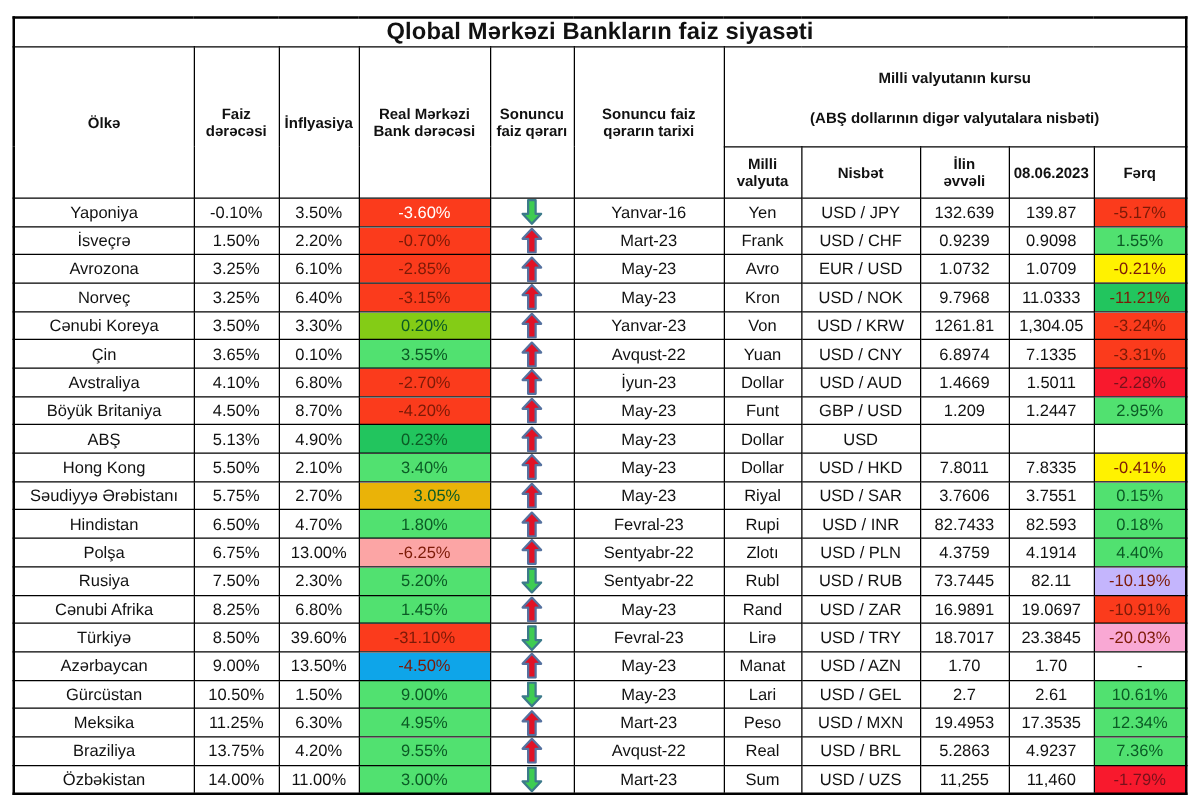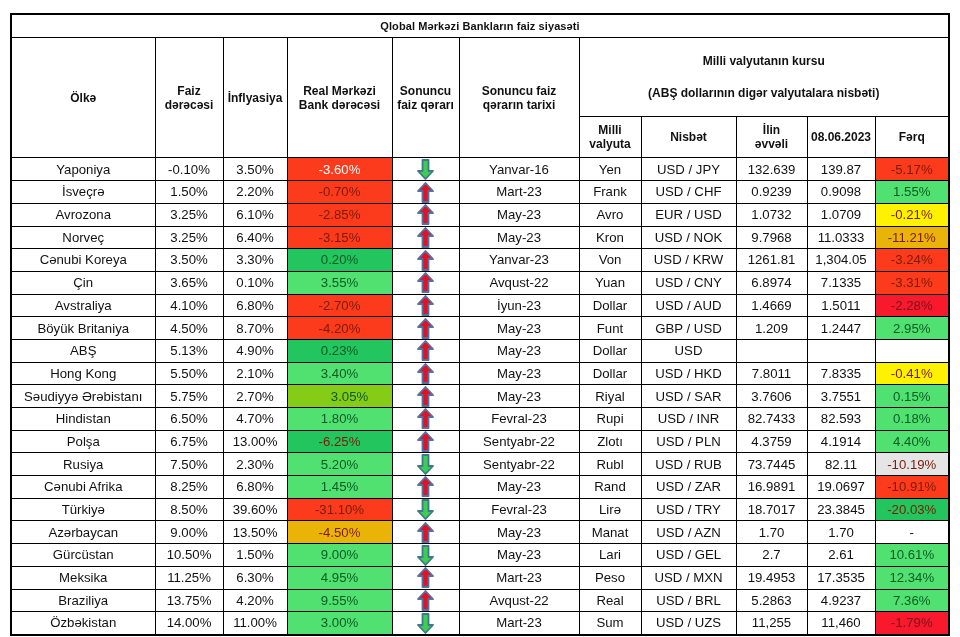--- a/index.html
+++ b/index.html
@@ -1,21 +1,21 @@
 <!DOCTYPE html>
 <html><head>
 <meta charset="utf-8">
 <style>
   html,body{margin:0;padding:0;background:#fff;}
   body{width:960px;height:637px;position:relative;font-family:"Liberation Sans",sans-serif;color:#111;}
   .wrap{position:absolute;left:10px;top:13px;}
   table{border-collapse:collapse;table-layout:fixed;border:2.5px solid #000;}
   th,td{border:1px solid #000;text-align:center;vertical-align:middle;padding:0 2px;overflow:hidden;}
   thead th{font-weight:bold;font-size:12px;line-height:1.18;white-space:pre-line;background:#fff;}
-  .title-cell{height:22px;font-size:11px;letter-spacing:.1px;}
+  .title-cell{height:22px;font-size:19px;letter-spacing:.1px;}
   .group-top{height:46px;border-bottom:1px solid #000;}
   .group-top div{line-height:1.5;}
   .subhead-row th{height:40px;}
   tbody td{height:21.7px;font-size:13.2px;line-height:1;}
   td.arrow-td{padding:0;}
   .arrow{display:flex;align-items:center;justify-content:center;height:100%;}
   .arrow svg{display:block;}
 </style>
 </head>
 <body>
@@ -133,27 +133,27 @@
               <svg width="17" height="21" viewBox="0 0 17 21">
                 <polygon points="8.5,1 16,9 11.5,9 11.5,20 5.5,20 5.5,9 1,9" fill="#E01226" stroke="#55719F" stroke-width="1.8" stroke-linejoin="round"></polygon>
               </svg>
             </span>
           </td>
           <td>May-23</td>
           <td>Kron</td>
           <td>USD / NOK</td>
           <td>9.7968</td>
           <td>11.0333</td>
-          <td style="background: #eab308; color: rgb(124, 26, 7);">-11.21%</td>
+          <td style="background: #22c55e; color: rgb(124, 26, 7);">-11.21%</td>
         </tr>
         <tr>
           <td>Cənubi Koreya</td>
           <td>3.50%</td>
           <td>3.30%</td>
-          <td style="background: #22c55e; color: rgb(11, 91, 37);">0.20%</td>
+          <td style="background: #84cc16; color: rgb(11, 91, 37);">0.20%</td>
           <td class="arrow-td">
             <span class="arrow">
               <svg width="17" height="21" viewBox="0 0 17 21">
                 <polygon points="8.5,1 16,9 11.5,9 11.5,20 5.5,20 5.5,9 1,9" fill="#E01226" stroke="#55719F" stroke-width="1.8" stroke-linejoin="round"></polygon>
               </svg>
             </span>
           </td>
           <td>Yanvar-23</td>
           <td>Von</td>
           <td>USD / KRW</td>
@@ -253,21 +253,21 @@
           <td>Dollar</td>
           <td>USD / HKD</td>
           <td>7.8011</td>
           <td>7.8335</td>
           <td style="background: rgb(255, 242, 0); color: rgb(124, 26, 7);">-0.41%</td>
         </tr>
         <tr>
           <td>Səudiyyə Ərəbistanı</td>
           <td>5.75%</td>
           <td>2.70%</td>
-          <td style="background: #84cc16; color: rgb(11, 91, 37); padding-left: 22px;">3.05%</td>
+          <td style="background: #eab308; color: rgb(11, 91, 37); padding-left: 22px;">3.05%</td>
           <td class="arrow-td">
             <span class="arrow">
               <svg width="17" height="21" viewBox="0 0 17 21">
                 <polygon points="8.5,1 16,9 11.5,9 11.5,20 5.5,20 5.5,9 1,9" fill="#E01226" stroke="#55719F" stroke-width="1.8" stroke-linejoin="round"></polygon>
               </svg>
             </span>
           </td>
           <td>May-23</td>
           <td>Riyal</td>
           <td>USD / SAR</td>
@@ -291,21 +291,21 @@
           <td>Rupi</td>
           <td>USD / INR</td>
           <td>82.7433</td>
           <td>82.593</td>
           <td style="background: rgb(81, 225, 112); color: rgb(11, 91, 37);">0.18%</td>
         </tr>
         <tr>
           <td>Polşa</td>
           <td>6.75%</td>
           <td>13.00%</td>
-          <td style="background: #22c55e; color: rgb(124, 26, 7);">-6.25%</td>
+          <td style="background: #fca5a5; color: rgb(124, 26, 7);">-6.25%</td>
           <td class="arrow-td">
             <span class="arrow">
               <svg width="17" height="21" viewBox="0 0 17 21">
                 <polygon points="8.5,1 16,9 11.5,9 11.5,20 5.5,20 5.5,9 1,9" fill="#E01226" stroke="#55719F" stroke-width="1.8" stroke-linejoin="round"></polygon>
               </svg>
             </span>
           </td>
           <td>Sentyabr-22</td>
           <td>Zlotı</td>
           <td>USD / PLN</td>
@@ -323,21 +323,21 @@
               <svg width="17" height="21" viewBox="0 0 17 21">
                 <polygon points="8.5,20 1,12 5.5,12 5.5,1 11.5,1 11.5,12 16,12" fill="#3ECC52" stroke="#3C7A8A" stroke-width="1.8" stroke-linejoin="round"></polygon>
               </svg>
             </span>
           </td>
           <td>Sentyabr-22</td>
           <td>Rubl</td>
           <td>USD / RUB</td>
           <td>73.7445</td>
           <td>82.11</td>
-          <td style="background: #e5e5e5; color: rgb(124, 26, 7);">-10.19%</td>
+          <td style="background: #c4b5fd; color: rgb(124, 26, 7);">-10.19%</td>
         </tr>
         <tr>
           <td>Cənubi Afrika</td>
           <td>8.25%</td>
           <td>6.80%</td>
           <td style="background: rgb(81, 225, 112); color: rgb(11, 91, 37);">1.45%</td>
           <td class="arrow-td">
             <span class="arrow">
               <svg width="17" height="21" viewBox="0 0 17 21">
                 <polygon points="8.5,1 16,9 11.5,9 11.5,20 5.5,20 5.5,9 1,9" fill="#E01226" stroke="#55719F" stroke-width="1.8" stroke-linejoin="round"></polygon>
@@ -361,27 +361,27 @@
               <svg width="17" height="21" viewBox="0 0 17 21">
                 <polygon points="8.5,20 1,12 5.5,12 5.5,1 11.5,1 11.5,12 16,12" fill="#3ECC52" stroke="#3C7A8A" stroke-width="1.8" stroke-linejoin="round"></polygon>
               </svg>
             </span>
           </td>
           <td>Fevral-23</td>
           <td>Lirə</td>
           <td>USD / TRY</td>
           <td>18.7017</td>
           <td>23.3845</td>
-          <td style="background: #22c55e; color: rgb(124, 26, 7);">-20.03%</td>
+          <td style="background: #f9a8d4; color: rgb(124, 26, 7);">-20.03%</td>
         </tr>
         <tr>
           <td>Azərbaycan</td>
           <td>9.00%</td>
           <td>13.50%</td>
-          <td style="background: #eab308; color: rgb(124, 26, 7);">-4.50%</td>
+          <td style="background: #0ea5e9; color: rgb(124, 26, 7);">-4.50%</td>
           <td class="arrow-td">
             <span class="arrow">
               <svg width="17" height="21" viewBox="0 0 17 21">
                 <polygon points="8.5,1 16,9 11.5,9 11.5,20 5.5,20 5.5,9 1,9" fill="#E01226" stroke="#55719F" stroke-width="1.8" stroke-linejoin="round"></polygon>
               </svg>
             </span>
           </td>
           <td>May-23</td>
           <td>Manat</td>
           <td>USD / AZN</td>

